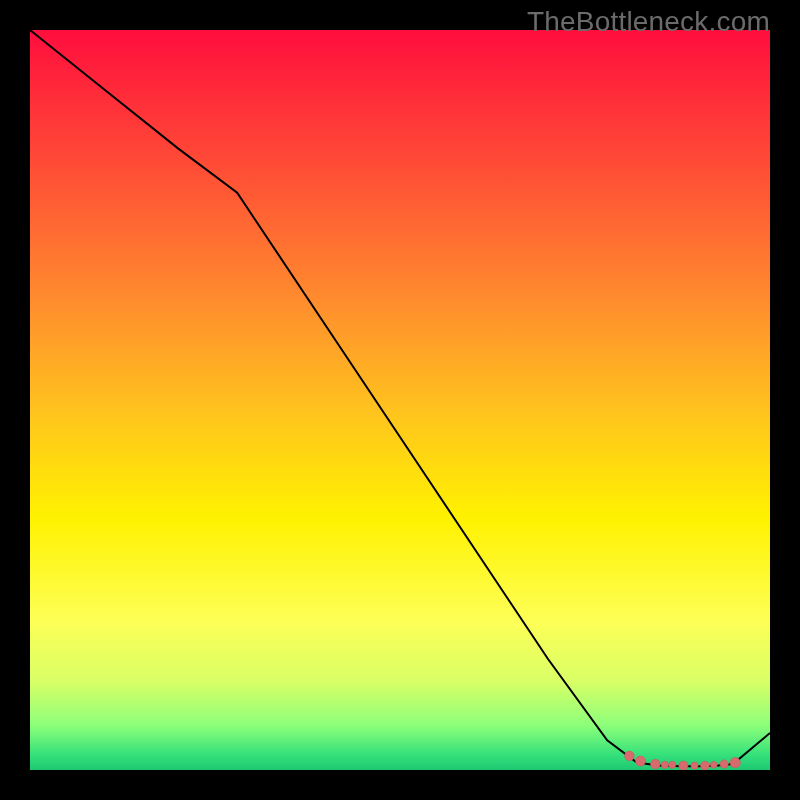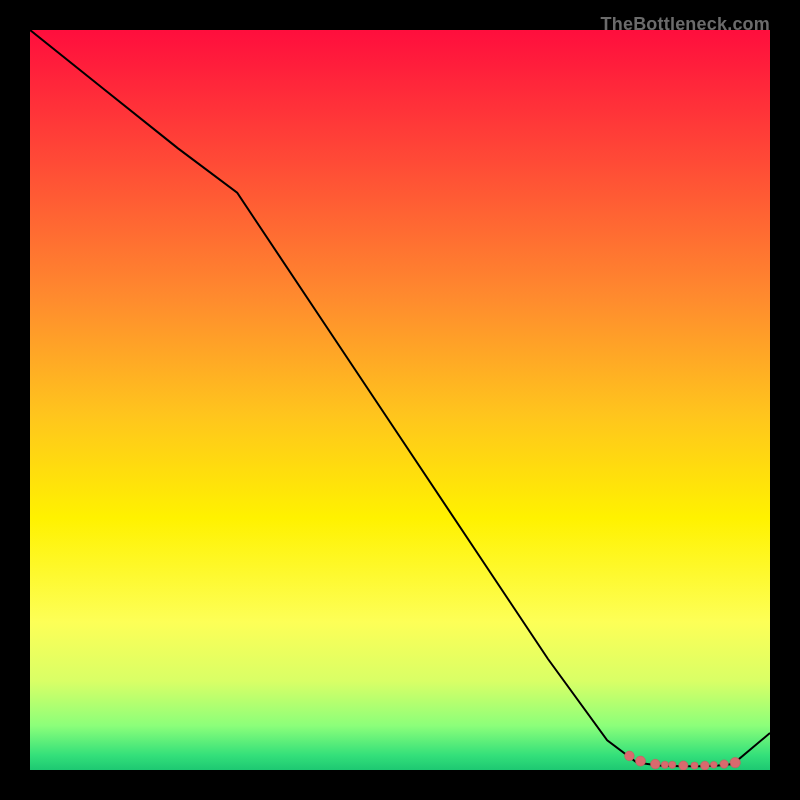--- a/index.html
+++ b/index.html
@@ -31,24 +31,23 @@
     top: 0;
     width: 740px;
     height: 740px;
     pointer-events: none;
   }
   .attribution {
     position: absolute;
     top: 6px;
     right: 30px;
     color: #6b6b6b;
-    font-size: 18px;
-    font-weight: 700;
+    font-size: 28px;
+    font-weight: 400;
     letter-spacing: 0.2px;
-    margin-top: 8px;
   }
 </style>
 </head>
 <body>
 
 <div class="stage">
 
   <div class="plot" id="plot">
     <svg class="curve" id="curve-svg" viewBox="0 0 740 740" preserveAspectRatio="none">
       <defs>

